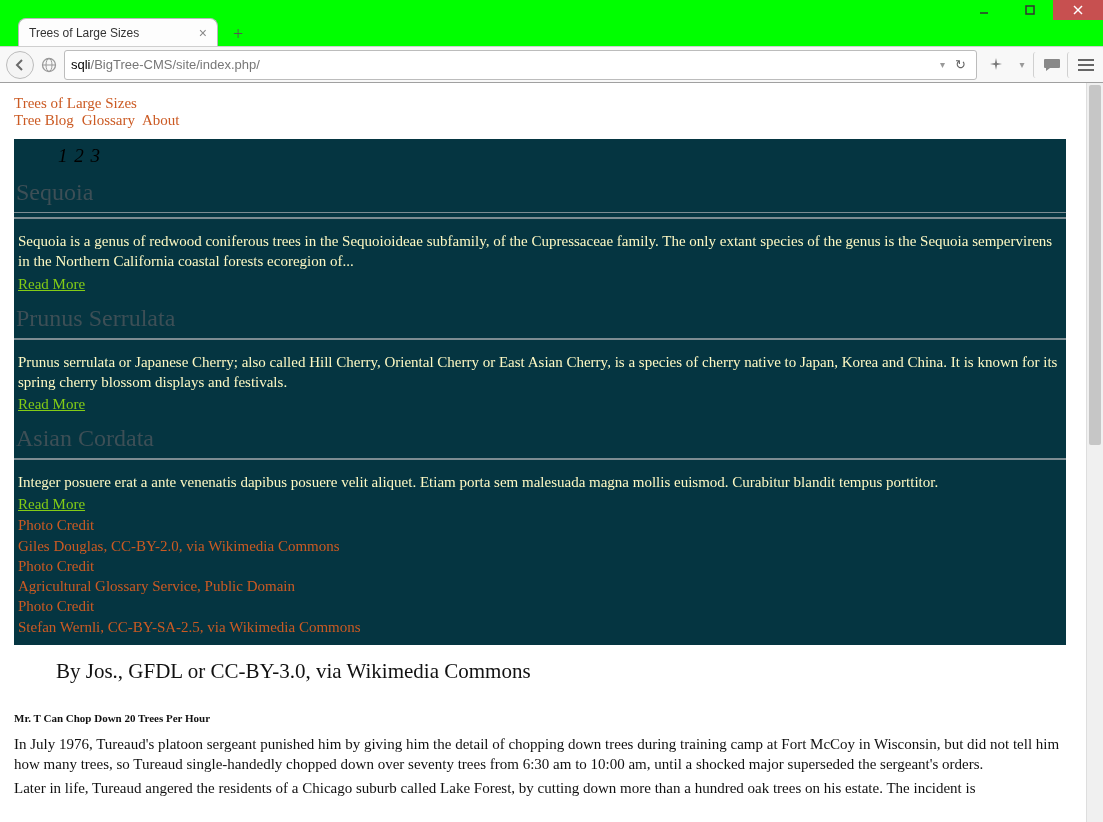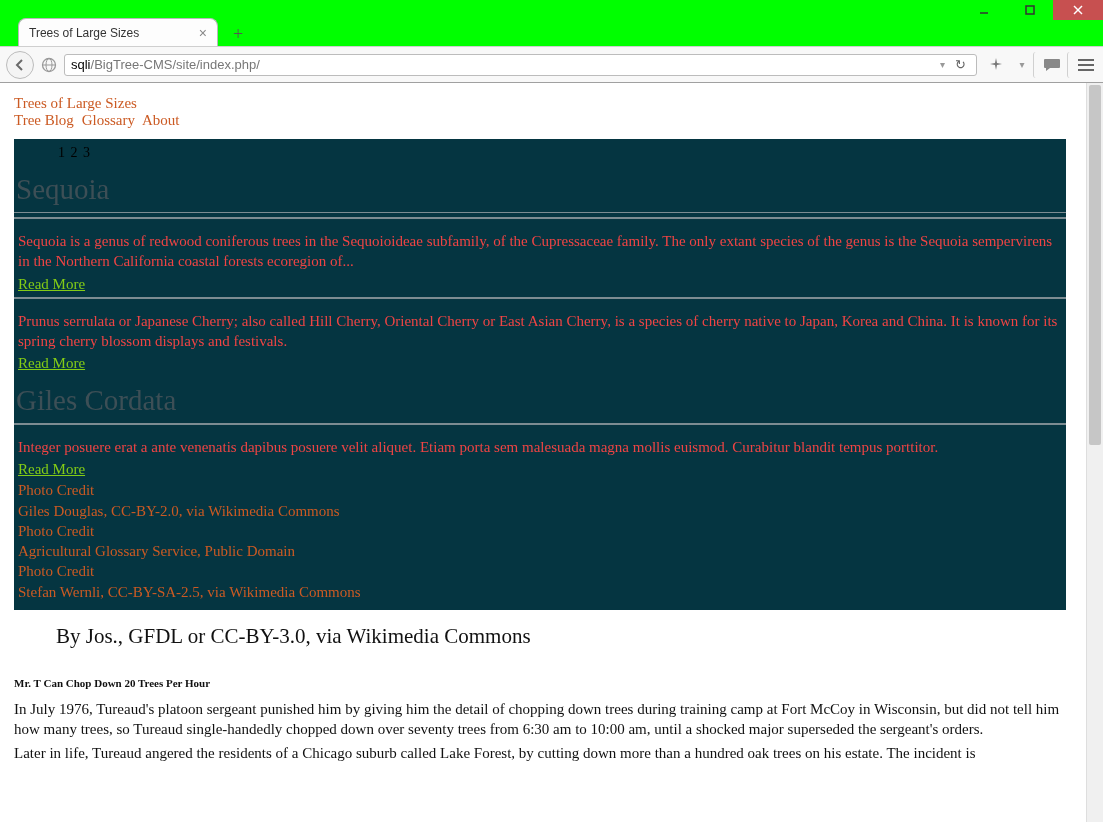--- a/index.html
+++ b/index.html
@@ -84,21 +84,21 @@
   }
   .globe {
     width: 22px; height: 22px;
     border-radius: 50%;
     display:flex;align-items:center;justify-content:center;
     color:#888;
     font-size:14px;
   }
   .url-box {
     flex: 1;
-    height: 22px;
+    height: 30px;
     border: 1px solid #bcbcbc;
     border-radius: 3px;
     background: #fff;
     display:flex;
     align-items:center;
     padding: 0 6px;
     gap:4px;
   }
   .url-text { color:#777; }
   .url-text .dark { color:#000; }
@@ -157,37 +157,38 @@
 
   .dark-box {
     background: #053541;
     margin-top: 10px;
     padding: 2px 0 6px 0;
     color: #000;
   }
   .pager {
     padding: 4px 16px 4px 44px;
     color:#000;
-    font-size:14px;
+    font-size:19px;
+    font-style:italic;
   }
   .pager span{margin-right:2px;}
   .dark-box h2 {
     color:#3d4f56;
     font-weight:normal;
-    font-size:29px;
+    font-size:24px;
     padding: 8px 2px 6px 2px;
     border-bottom: 1px solid #7d8c92;
     margin-bottom:4px;
   }
   .dark-box h2.nb { border-bottom:none; margin-bottom:0;}
   .dark-box .seg {
     padding: 8px 2px 2px 2px;
     border-top: 2px solid #7d8c92;
   }
-  .dark-box .desc { color:#ef4444; padding: 4px 2px 2px 2px; line-height:1.35;}
+  .dark-box .desc { color:#fef9c3; padding: 4px 2px 2px 2px; line-height:1.35;}
   .dark-box a.rm { color:#84cc16; display:inline-block; padding:2px;}
   .dark-box .credit { color:#cb5a23; padding:0 2px; line-height:1.35;}
 
   .caption {
     padding: 14px 0 8px 42px;
     font-size:21px;
   }
   .article-title {
     font-weight:bold;
     font-size:11px;
@@ -289,26 +290,27 @@
         <span>2</span>
         <span>3</span>
       </div>
 
       <h2>Sequoia</h2>
       <div class="seg">
         <div class="desc">Sequoia is a genus of redwood coniferous trees in the Sequoioideae subfamily, of the Cupressaceae family. The only extant species of the genus is the Sequoia sempervirens in the Northern California coastal forests ecoregion of...</div>
         <a class="rm" href="#">Read More</a>
       </div>
 
+      <h2 class="nb">Prunus Serrulata</h2>
       <div class="seg">
         <div class="desc">Prunus serrulata or Japanese Cherry; also called Hill Cherry, Oriental Cherry or East Asian Cherry, is a species of cherry native to Japan, Korea and China. It is known for its spring cherry blossom displays and festivals.</div>
         <a class="rm" href="#">Read More</a>
       </div>
 
-      <h2 class="nb">Giles Cordata</h2>
+      <h2 class="nb">Asian Cordata</h2>
       <div class="seg">
         <div class="desc">Integer posuere erat a ante venenatis dapibus posuere velit aliquet. Etiam porta sem malesuada magna mollis euismod. Curabitur blandit tempus porttitor.</div>
         <a class="rm" href="#">Read More</a>
 
         <div class="credit">Photo Credit</div>
         <div class="credit"><a class="site-link" href="#">Giles Douglas, CC-BY-2.0, via Wikimedia Commons</a></div>
         <div class="credit">Photo Credit</div>
         <div class="credit"><a class="site-link" href="#">Agricultural Glossary Service, Public Domain</a></div>
         <div class="credit">Photo Credit</div>
         <div class="credit"><a class="site-link" href="#">Stefan Wernli, CC-BY-SA-2.5, via Wikimedia Commons</a></div>

